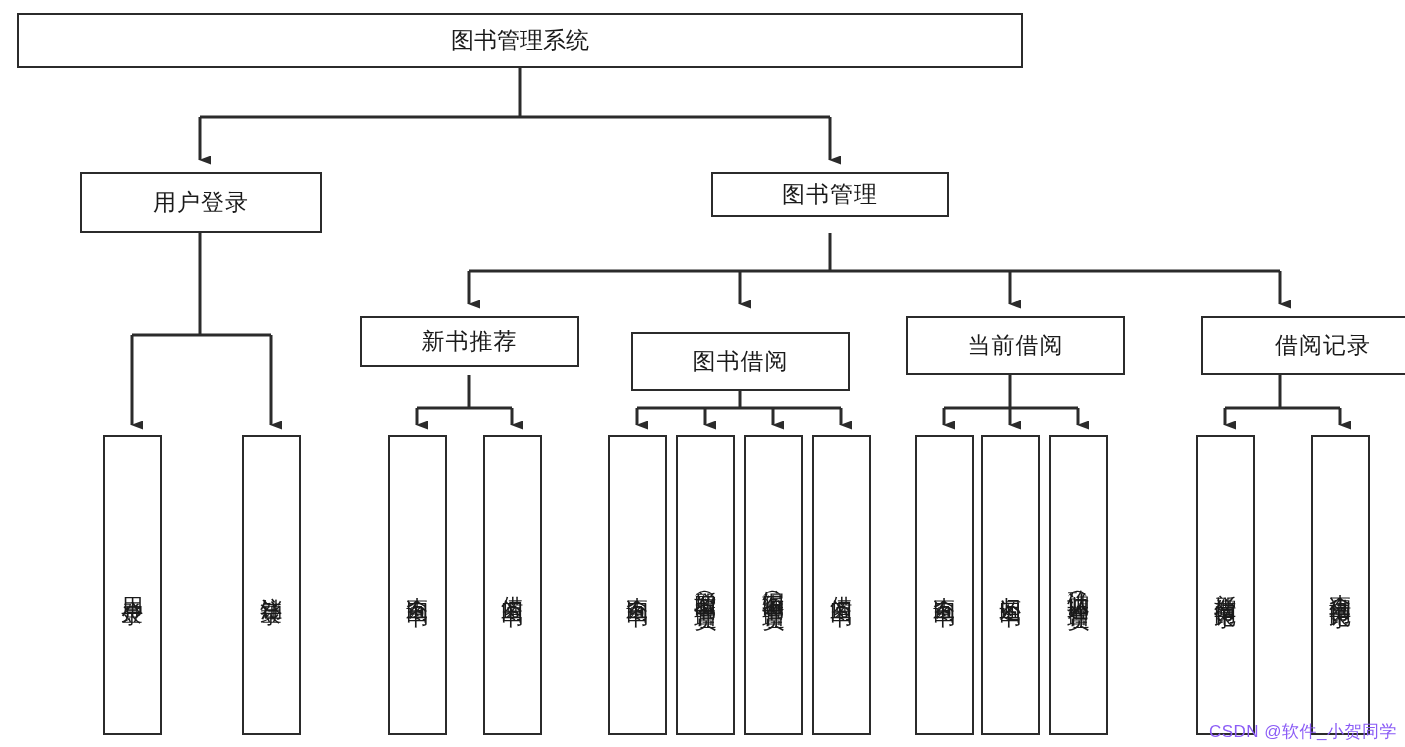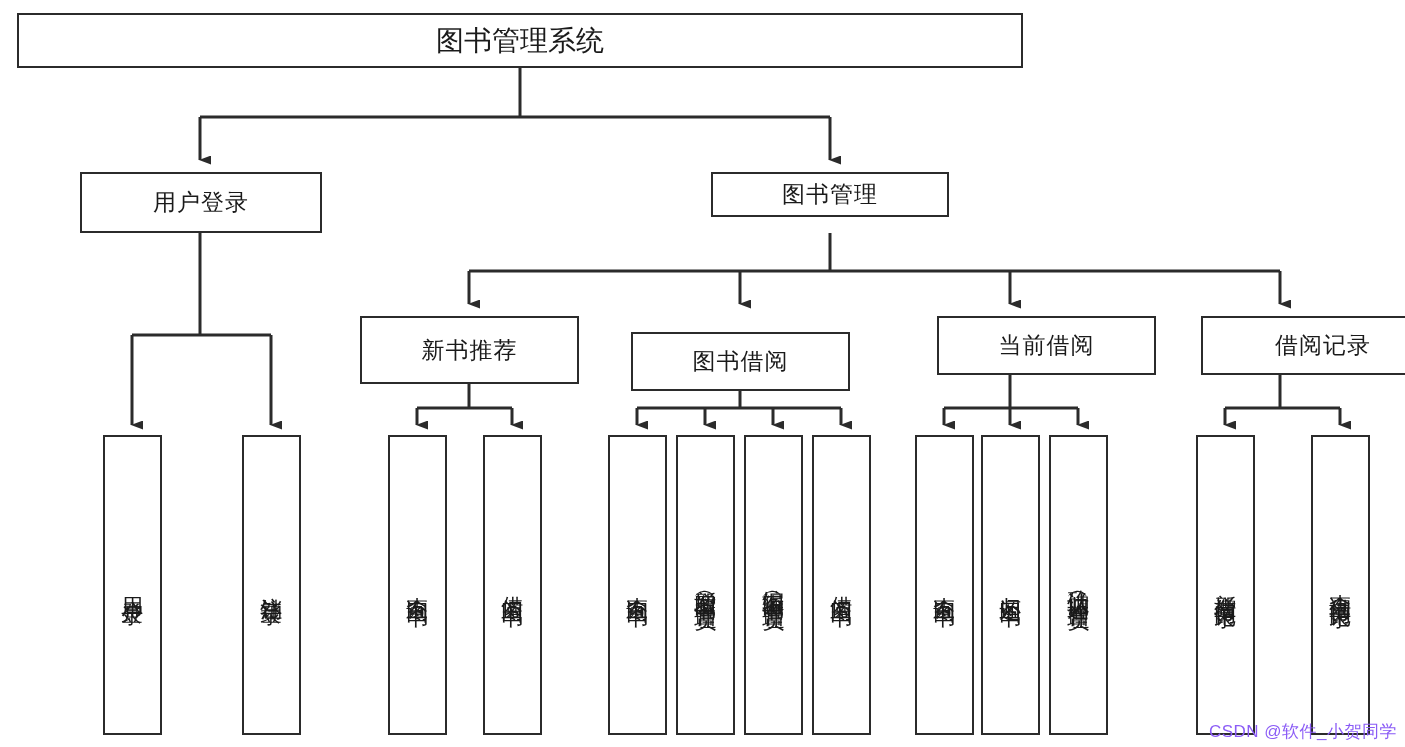--- a/index.html
+++ b/index.html
@@ -34,21 +34,21 @@
     align-items: center;
     justify-content: center;
     color: #1a1a1a;
     text-align: center;
   }
   .node-h {
     font-size: 23px;
     letter-spacing: 1px;
   }
   .node-root {
-    font-size: 28px;
+    font-size: 23px;
   }
   .node-v {
     writing-mode: vertical-rl;
     text-orientation: upright;
     font-size: 22px;
     line-height: 1.15;
     letter-spacing: 3px;
     padding-top: 6px;
     padding-bottom: 6px;
     white-space: normal;
@@ -128,29 +128,29 @@
   </div>
 
   <div class="node node-h" style="left:80px; top:172px; width:242px; height:61px;">
     <span>用户登录</span>
   </div>
 
   <div class="node node-h" style="left:711px; top:172px; width:238px; height:45px;">
     <span>图书管理</span>
   </div>
 
-  <div class="node node-h" style="left:360px; top:316px; width:219px; height:68px;">
+  <div class="node node-h" style="left:360px; top:316px; width:219px; height:51px;">
     <span>新书推荐</span>
   </div>
 
   <div class="node node-h" style="left:631px; top:332px; width:219px; height:59px;">
     <span>图书借阅</span>
   </div>
 
-  <div class="node node-h" style="left:937px; top:316px; width:219px; height:59px;">
+  <div class="node node-h" style="left:906px; top:316px; width:219px; height:59px;">
     <span>当前借阅</span>
   </div>
 
   <div class="node node-h" style="left:1201px; top:316px; width:244px; height:59px;">
     <span>借阅记录</span>
   </div>
 
   <div class="node node-v" style="left:103px; top:435px; width:59px; height:300px;">
     <span class="vtext">用户登录</span>
   </div>

